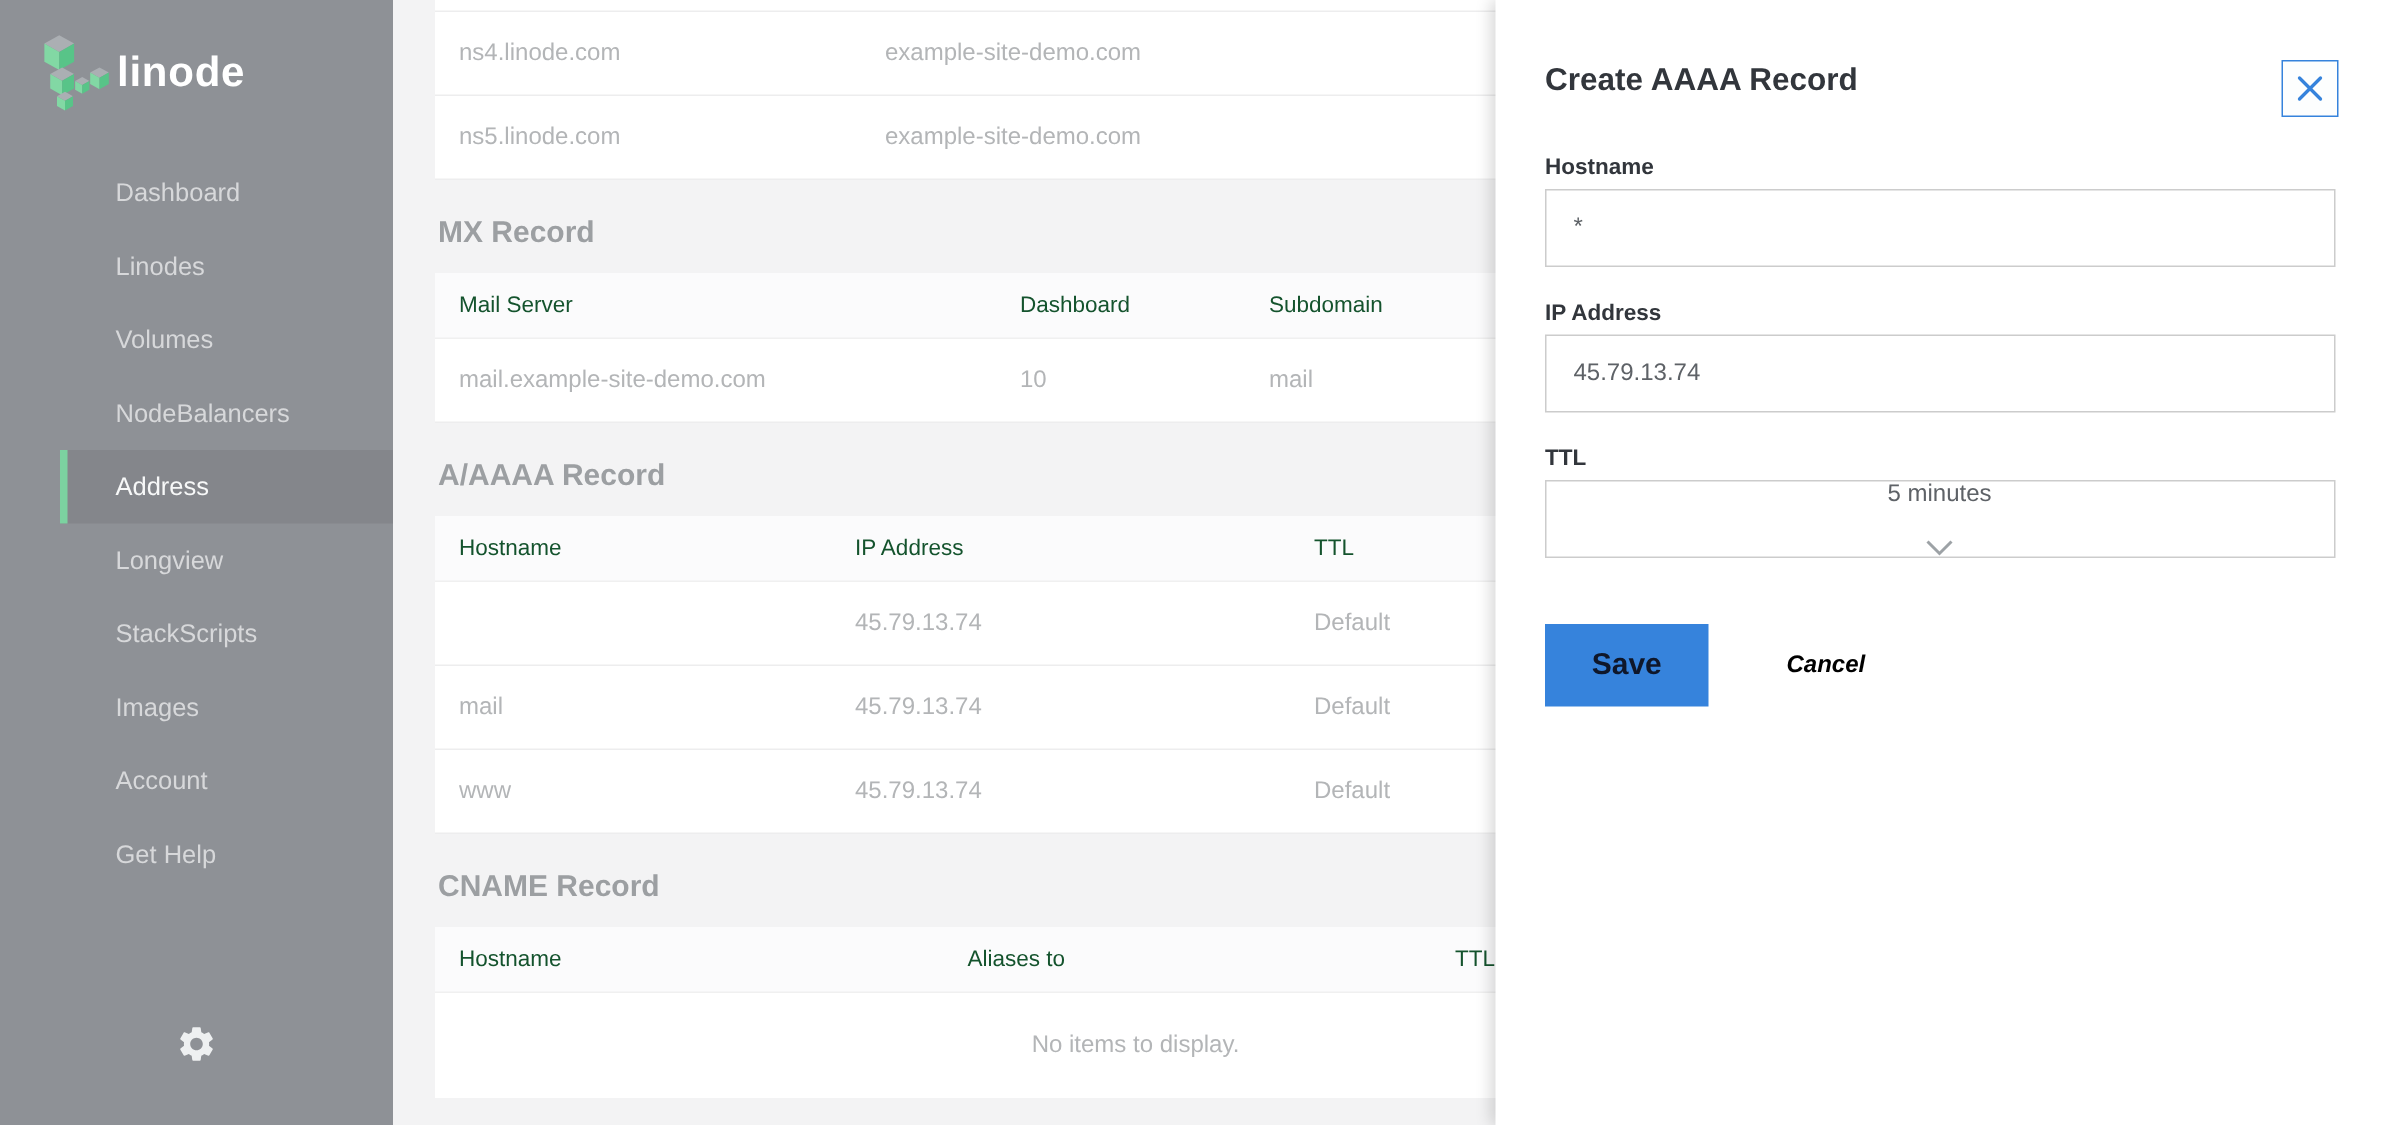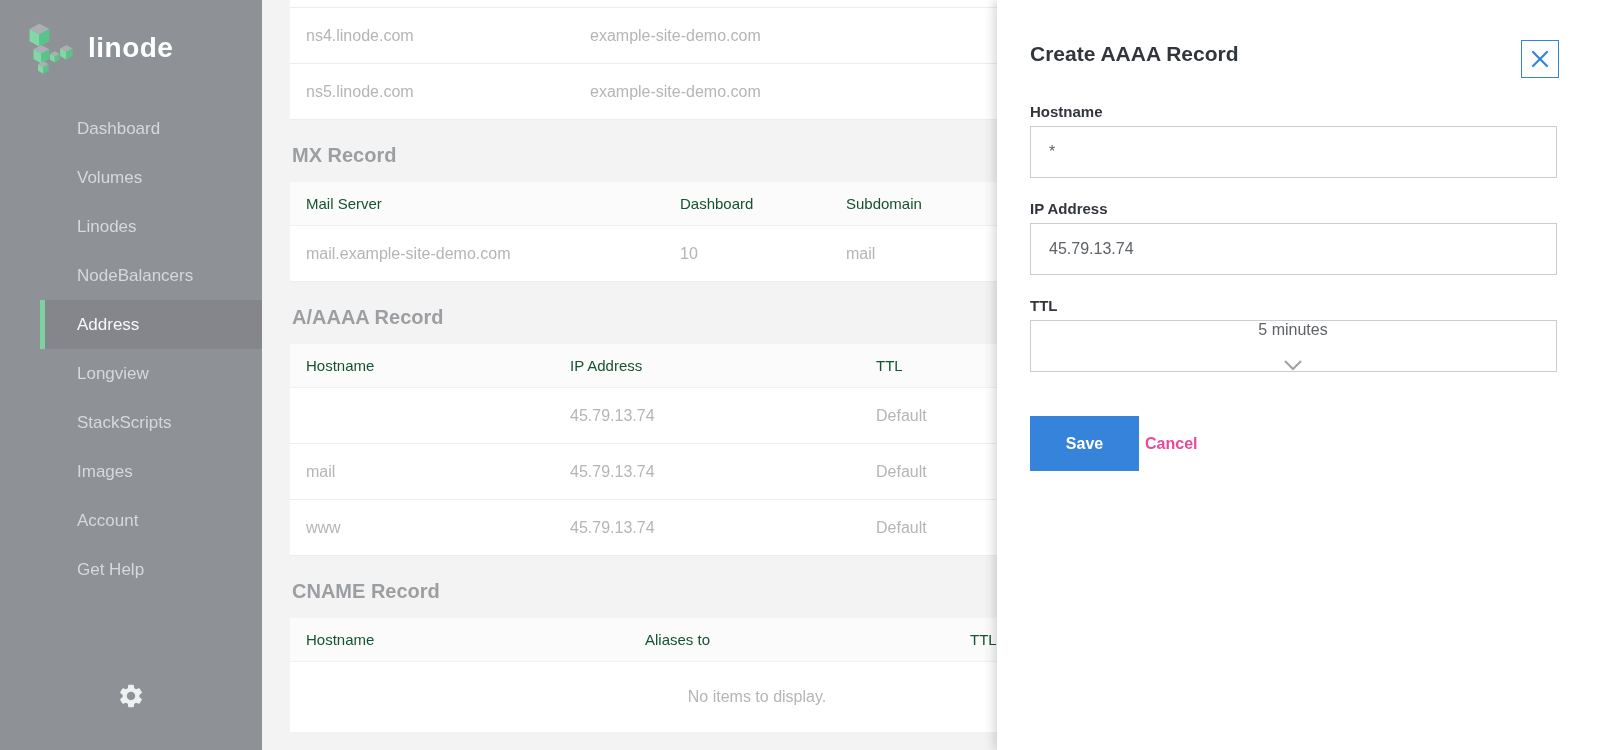--- a/index.html
+++ b/index.html
@@ -7,21 +7,21 @@
   body {
     width:1600px; height:750px; position:relative; overflow:hidden;
     background:#f3f3f4; font-family:"Liberation Sans", sans-serif;
   }
 
   
   .sidebar {
     position:absolute; left:0; top:0; width:262px; height:750px;
     background:#8e9196; z-index:1;
   }
-  .logo { display:flex; align-items:center; gap:14px; padding:22px 0 0 28px; cursor:pointer; }
+  .logo { display:flex; align-items:center; gap:4px; padding:22px 0 0 28px; cursor:pointer; }
   .logo-text { color:#ffffff; font-size:28px; font-weight:bold; letter-spacing:0.5px; }
   .nav { margin-top:30px;padding-left:40px; }
   .nav-item {
     display:flex; align-items:center; height:49px; padding-left:37px;
     color:#d7d8da; font-size:17px; cursor:pointer; text-decoration:none;
   }
   .nav-item.active {
     background:rgba(0,0,0,0.07); border-left:5px solid #7cd2a0;
     padding-left:32px; color:#f7f8f8;
   }
@@ -78,28 +78,29 @@
     font-size:16px; color:#5e6267; font-family:"Liberation Sans", sans-serif;
   }
   .select-box {
     display:flex; align-items:center; justify-content:space-between;
     width:100%; height:52px; margin-top:6px; cursor:pointer;
     border:1px solid #cccccc; background:#ffffff; padding:0 19px 0 18px;
     font-size:16px; color:#5e6267;flex-direction:column;
   }
   .actions { display:flex; align-items:center; margin-top:44px; }
   .save-btn {
-    width:109px; height:55px; background:#3683dc; color:#ffffff;
-    border:none; font-size:16px; font-weight:bold; cursor:pointer;
+    width:109px; height:55px; background:#3683dc; color:#0f172a;
+    border:none; font-size:20px; font-weight:bold; cursor:pointer;
     font-family:"Liberation Sans", sans-serif;
   }
   .cancel-btn {
-    background:none; border:none; cursor:pointer;
-    color:#ec4899; font-size:16px; font-weight:bold;
+    margin-left:46px; background:none; border:none; cursor:pointer;
+    color:#000000; font-size:16px; font-weight:bold;
     font-family:"Liberation Sans", sans-serif;
+    font-style:italic;
   }
 </style>
 </head>
 <body>
 
 <aside class="sidebar">
   <div class="logo">
     <svg width="46" height="52" viewBox="0 0 48 54">
       <defs>
         <g id="cube">
@@ -111,22 +112,22 @@
       <use href="#cube" transform="translate(12,13) scale(1.15)"></use>
       <use href="#cube" transform="translate(14,33) scale(0.92)"></use>
       <use href="#cube" transform="translate(16,47) scale(0.62)"></use>
       <use href="#cube" transform="translate(28,36) scale(0.55)"></use>
       <use href="#cube" transform="translate(40,31) scale(0.72)"></use>
     </svg>
     <span class="logo-text">linode</span>
   </div>
   <nav class="nav">
     <a class="nav-item">Dashboard</a>
+    <a class="nav-item">Linodes</a>
     <a class="nav-item">Volumes</a>
-    <a class="nav-item">Linodes</a>
     <a class="nav-item">NodeBalancers</a>
     <a class="nav-item active">Address</a>
     <a class="nav-item">Longview</a>
     <a class="nav-item">StackScripts</a>
     <a class="nav-item">Images</a>
     <a class="nav-item">Account</a>
     <a class="nav-item">Get Help</a>
   </nav>
   <div class="gear-wrap">
     <svg width="28" height="28" viewBox="0 0 24 24">

